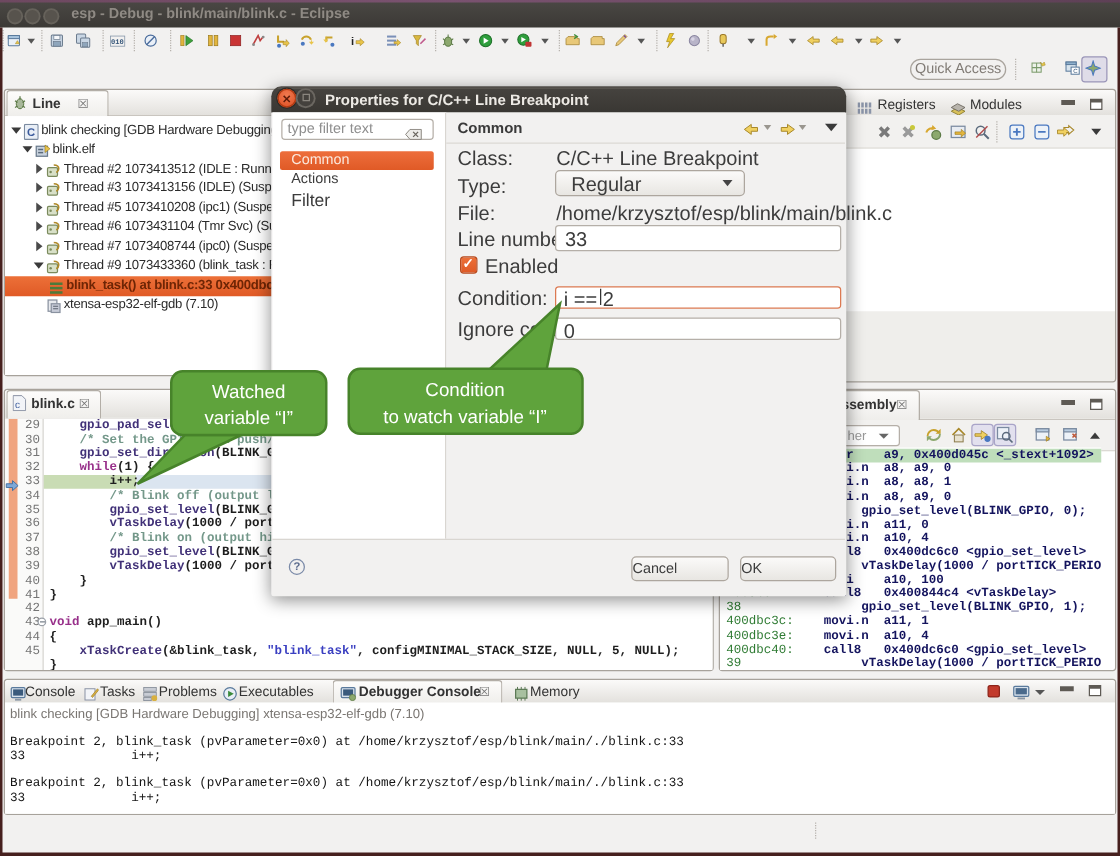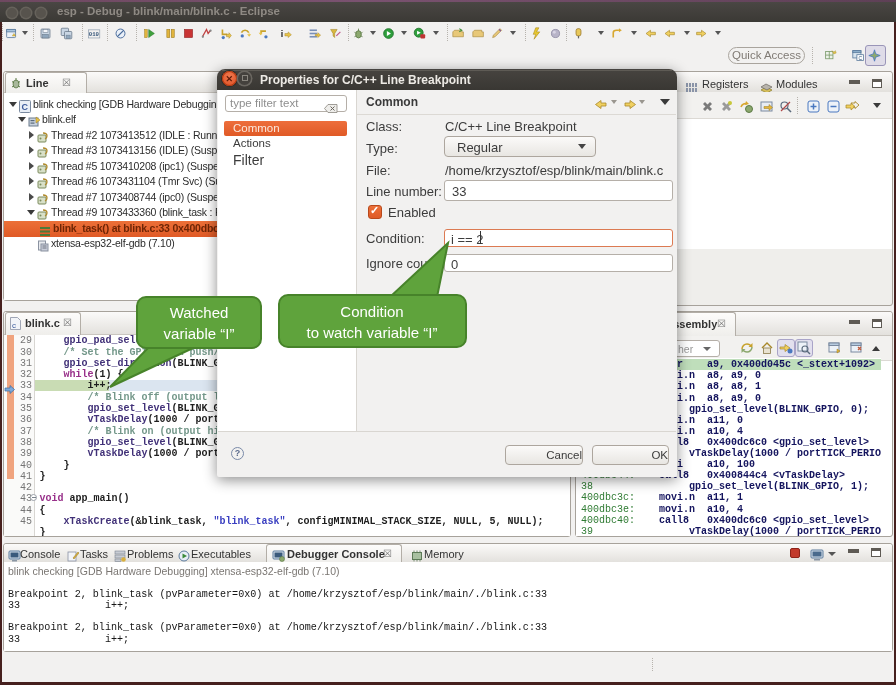--- a/index.html
+++ b/index.html
@@ -6,24 +6,24 @@
  font-family:"Liberation Sans",sans-serif;-webkit-font-smoothing:antialiased}
 .a{position:absolute}
 .tabbar{background:linear-gradient(#FBFAF9,#E3E1DD);border-bottom:1px solid #C9C5BF}
 .panel{border:1px solid #A7A29B;border-radius:3px;background:#fff;box-sizing:border-box}
 .vtab{font-size:11px;color:#333;white-space:nowrap}
 .atab{background:linear-gradient(#FDFCFB,#EFEEEB);border:1px solid #B3AEA7;border-bottom:none;
  border-radius:3px 3px 0 0;box-sizing:border-box}
 .mono{font-family:"Liberation Mono",monospace;white-space:pre}
 .tline{font-size:10.5px;letter-spacing:-0.2px;color:#2B2B2B;white-space:nowrap}
 .btn{background:linear-gradient(#FBFAF9,#E8E6E2);border:1px solid #ADA69E;border-radius:4px;
- text-align:right;font-size:11.5px;color:#3C3C3C;box-sizing:border-box}
+ text-align:left;font-size:11.5px;color:#3C3C3C;box-sizing:border-box}
 .inp{background:#fff;border:1px solid #B5AFA8;border-radius:3px;box-sizing:border-box;
  font-size:11.5px;color:#3C3C3C}
-.lbl{font-size:13px;color:#3C3C3C;white-space:nowrap}
+.lbl{font-size:16px;color:#3C3C3C;white-space:nowrap}
 .minb{width:11px;height:4px;border:1px solid #5E5A54;border-top-width:3px;box-sizing:border-box;background:#fff}
 .maxb{width:10px;height:9px;border:1px solid #5E5A54;border-top-width:3px;box-sizing:border-box;background:#fff}
 .sepd{width:0;border-left:1px dotted #B7B3AD}
 .dr i{font-style:normal;color:#2F7B33;font-weight:normal}
 </style></head>
 <body>
 <div id="win">
 
 <div class="a" style="left:0;top:0;width:896px;height:22px;background:linear-gradient(#4B4845,#3B3935)"></div>
 <div class="a" style="left:0;top:0;width:896px;height:2px;background:linear-gradient(90deg,#6E4860,#7A5270 40%,#5E4056)"></div>

